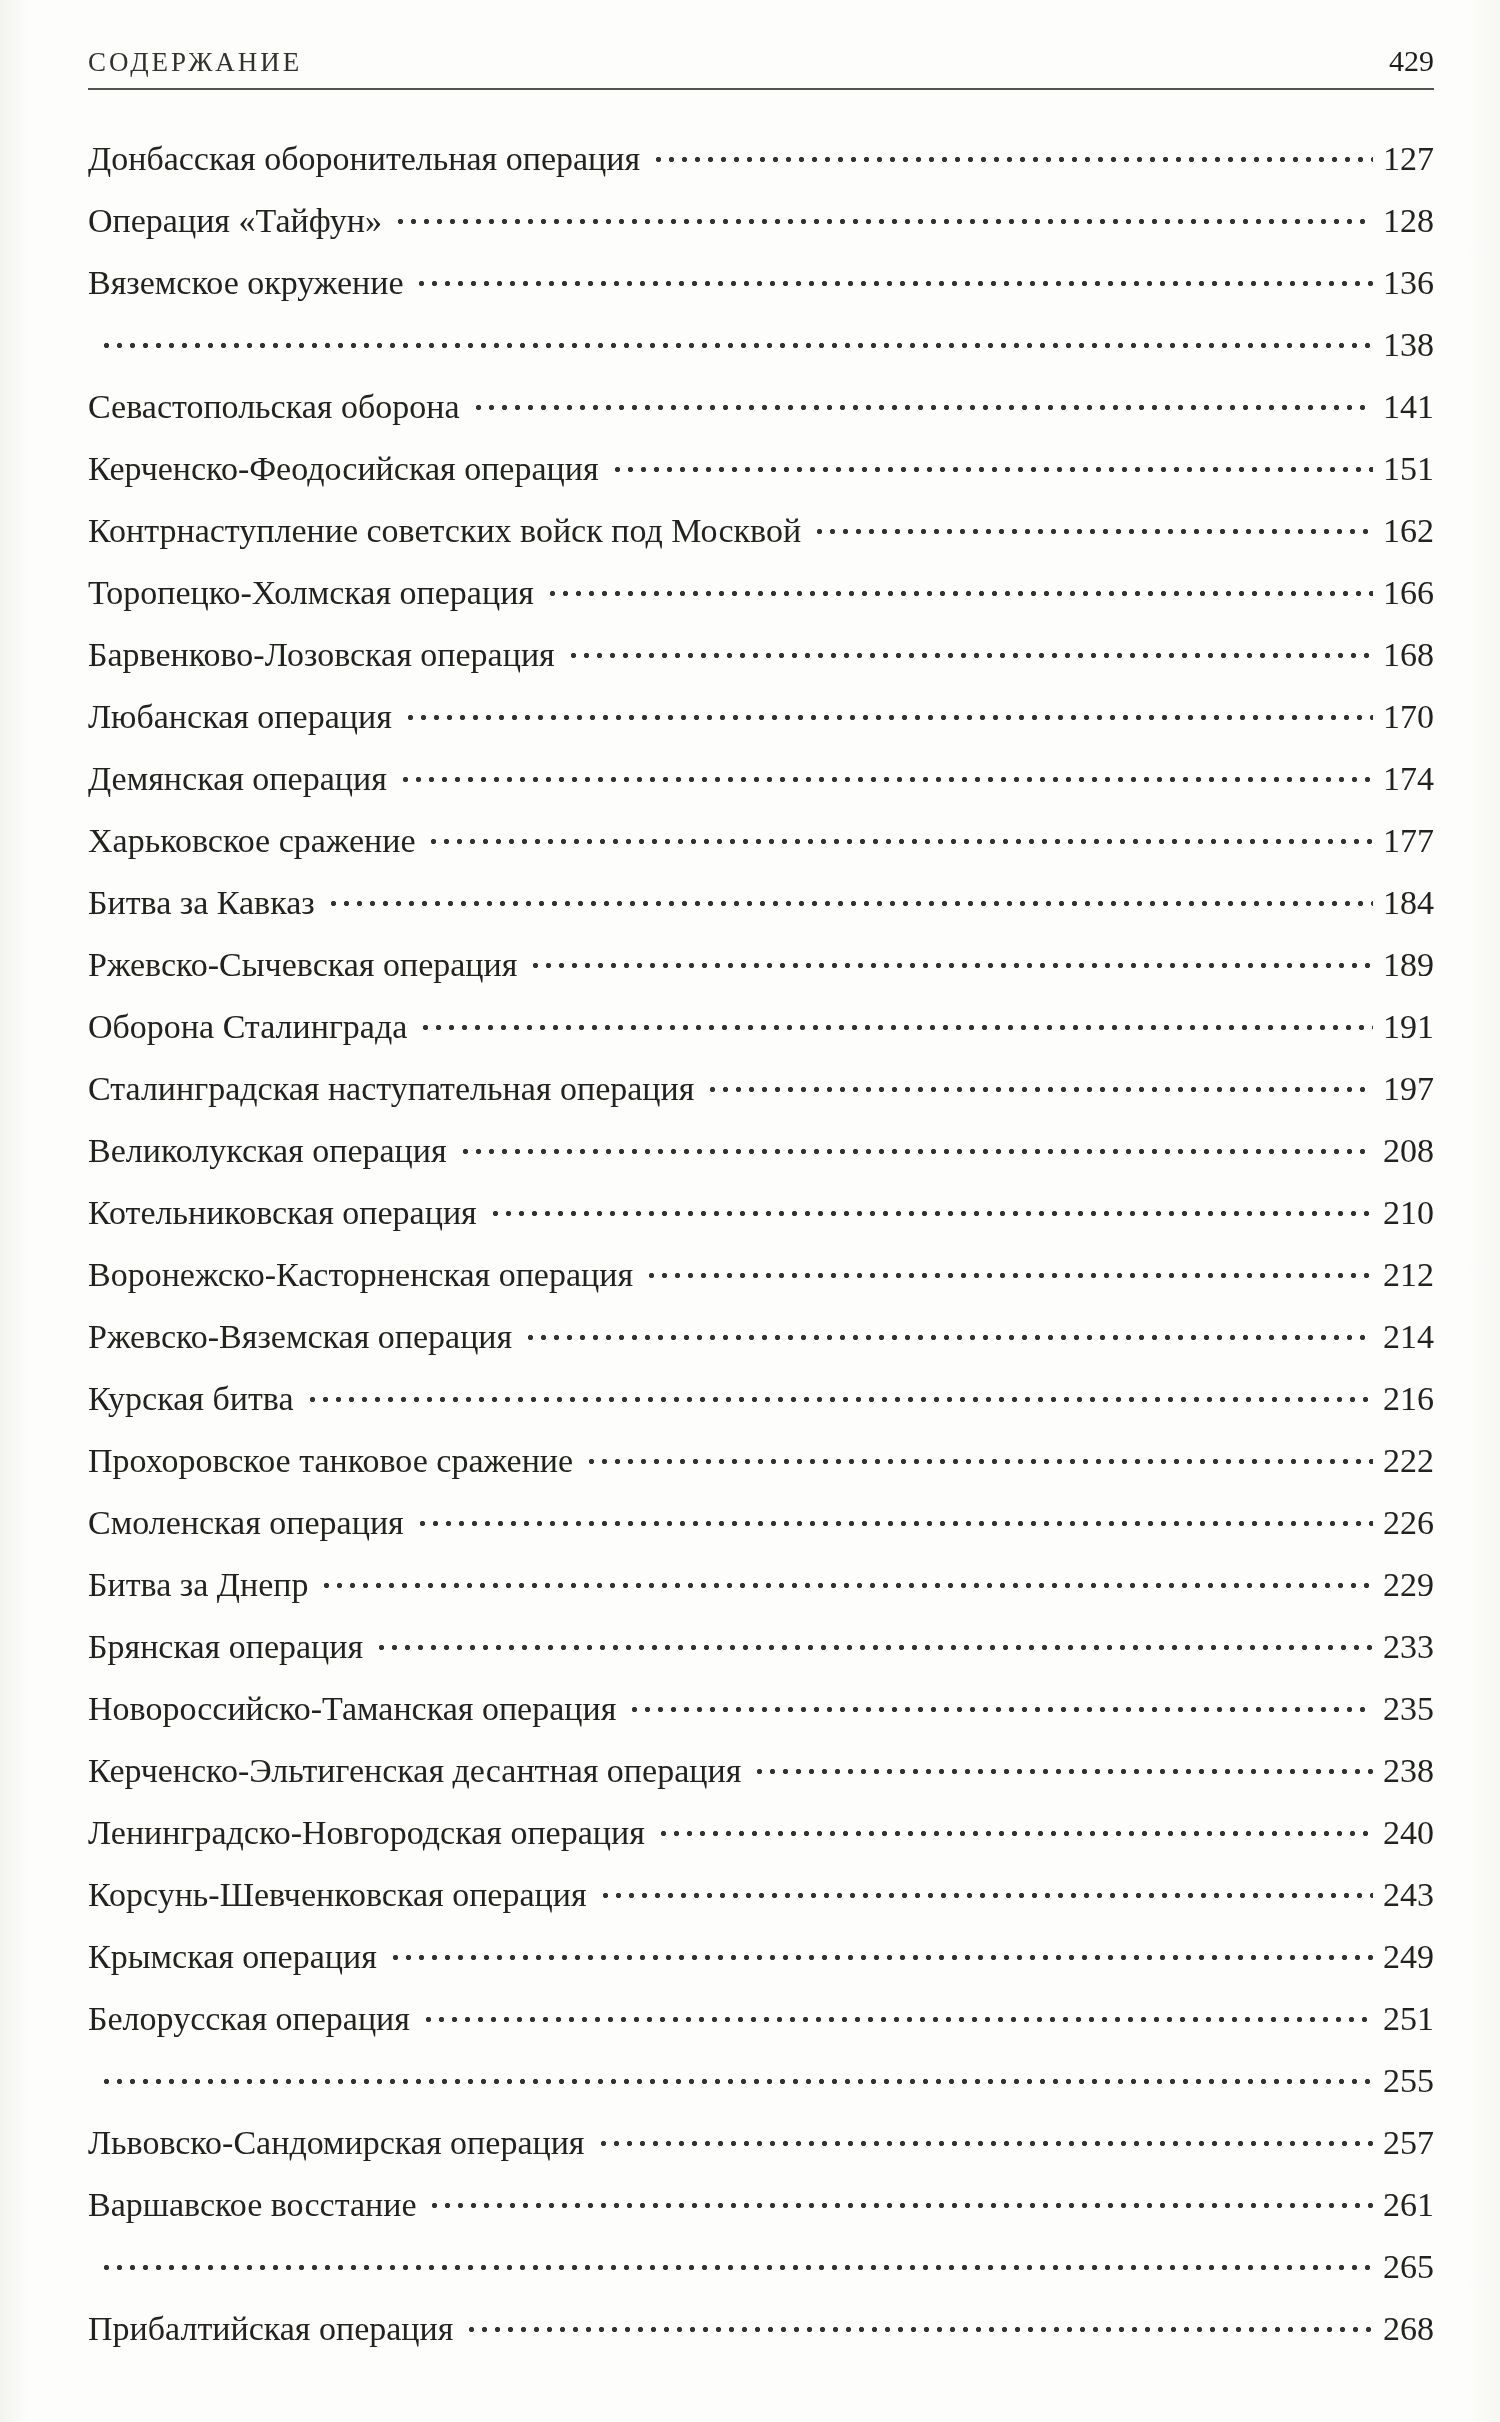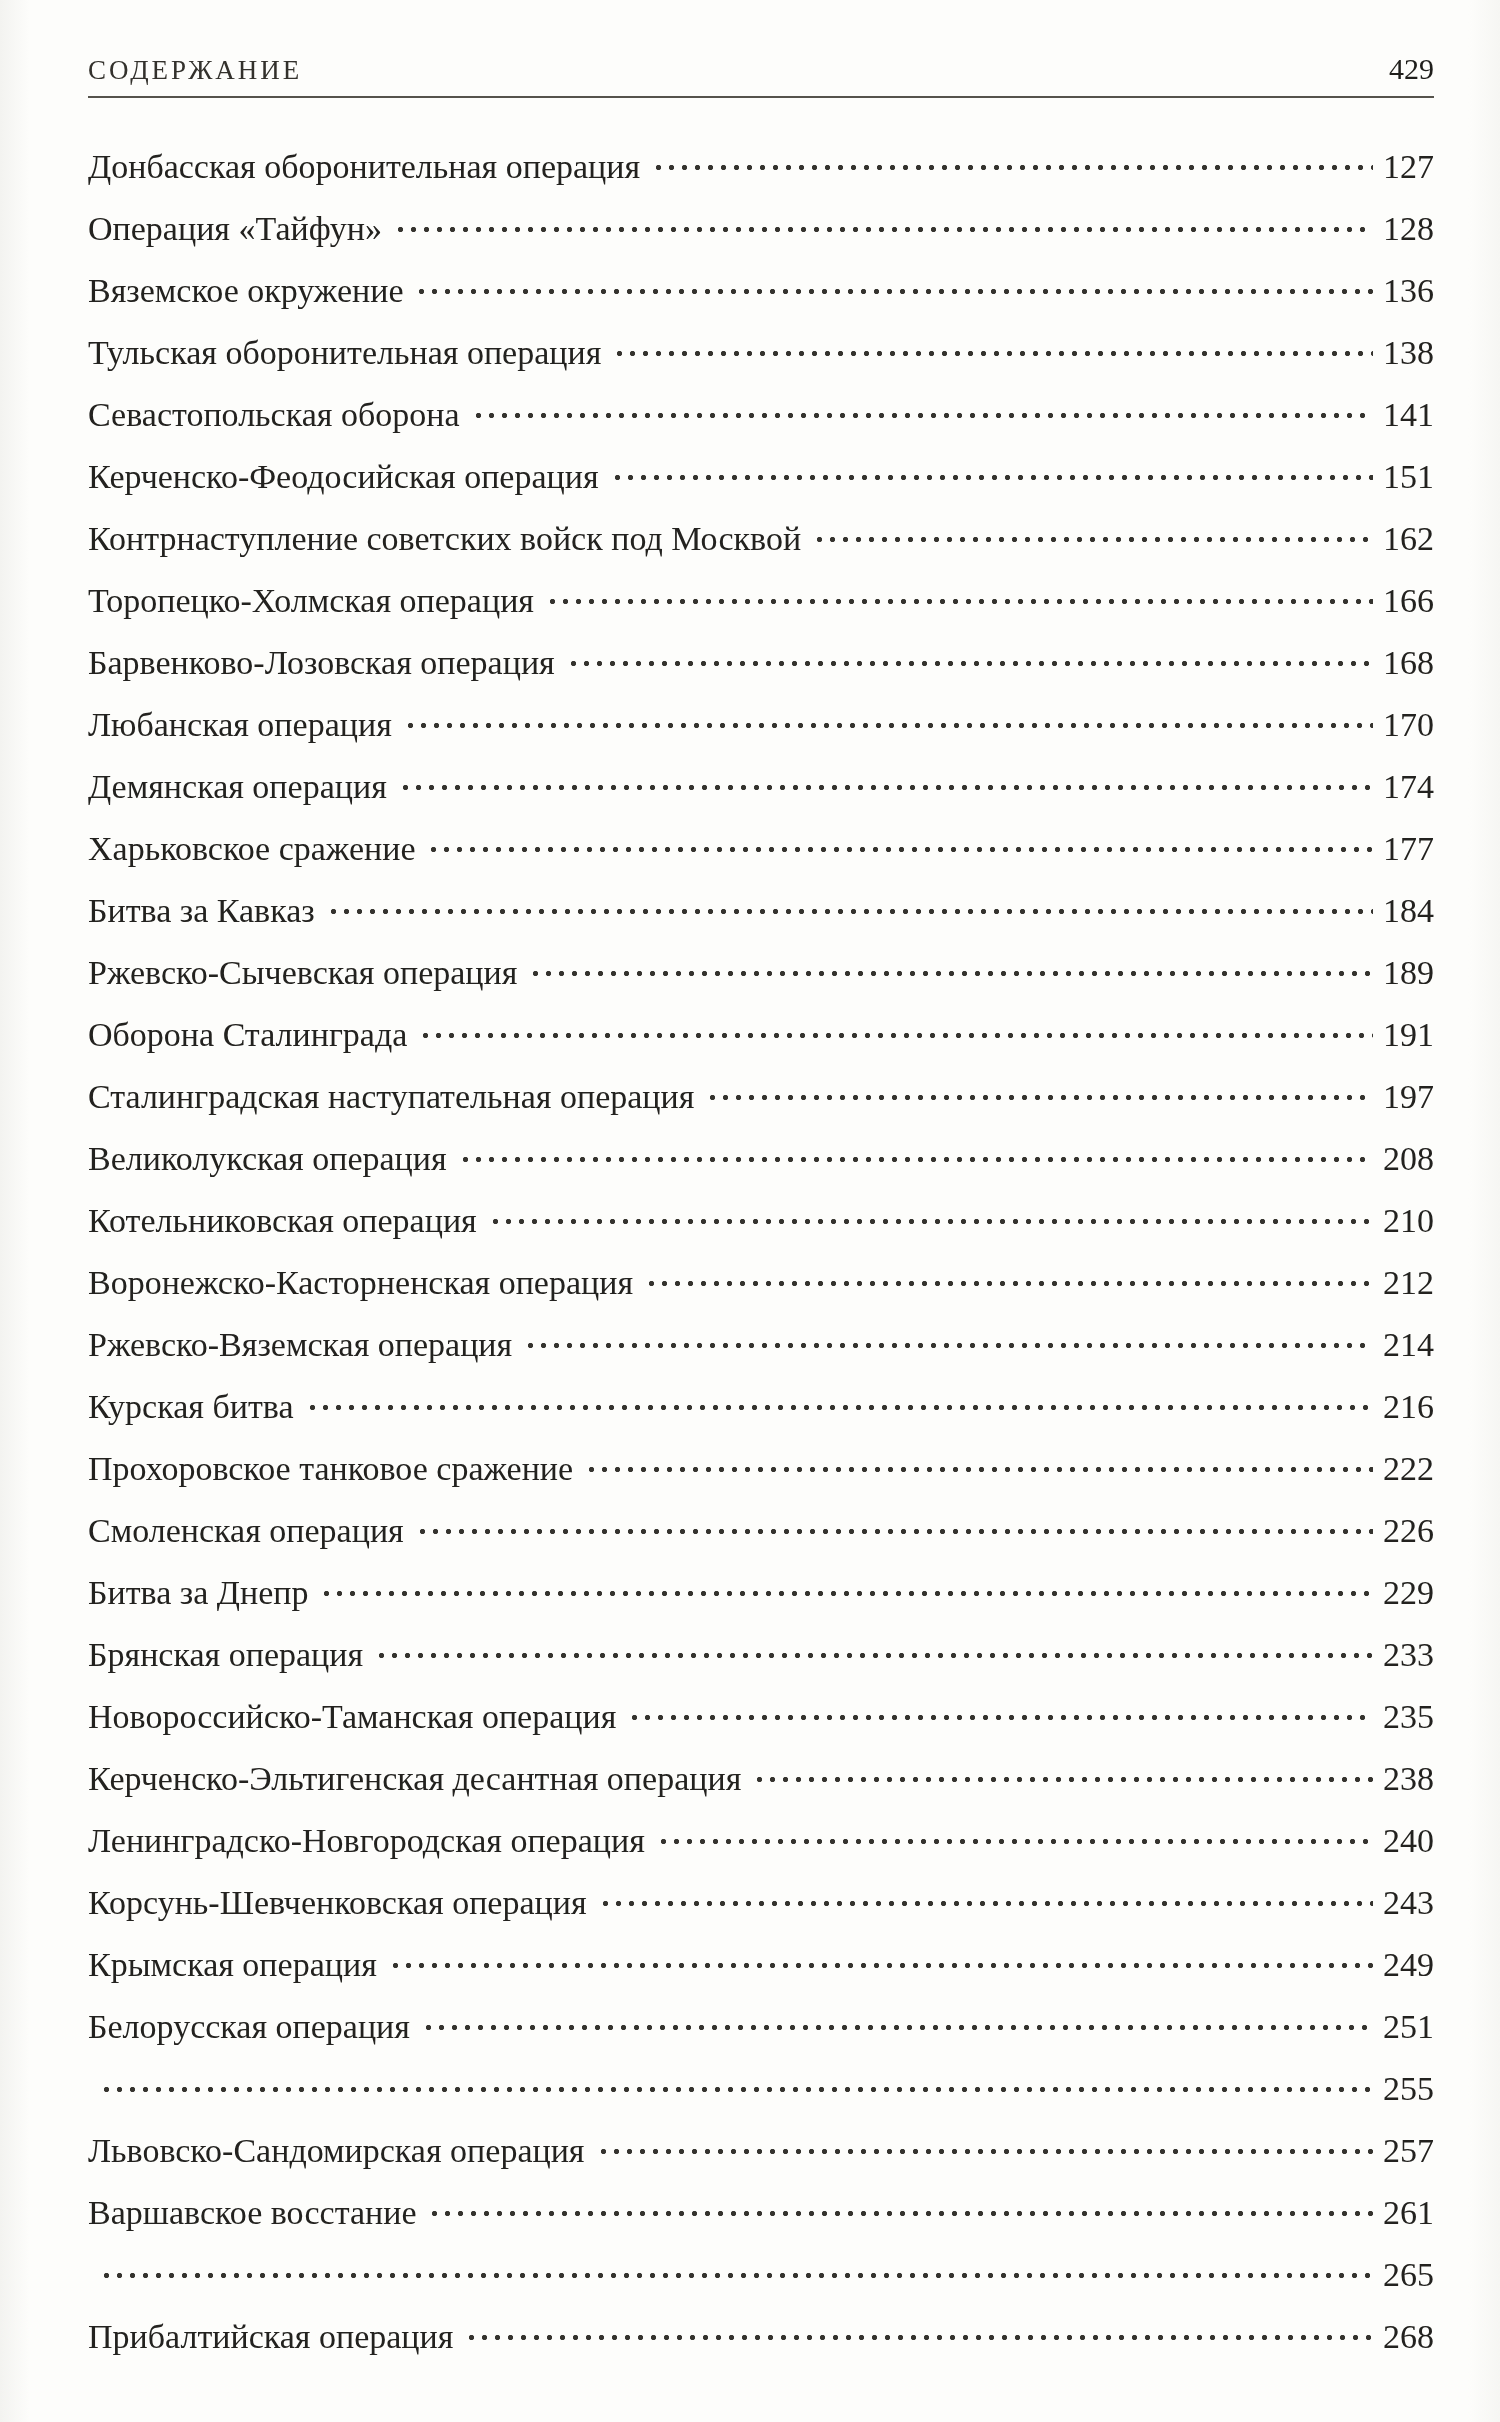--- a/index.html
+++ b/index.html
@@ -18,21 +18,20 @@
     padding: 44px 66px 36px 88px;
     color: #23221f;
     overflow: hidden;
   }
   .page-header {
     display: flex;
     justify-content: space-between;
     align-items: baseline;
     border-bottom: 2px solid #55534c;
     padding-bottom: 10px;
-    margin-top: 8px;
   }
   .contents-heading {
     font-size: 27px;
     letter-spacing: 3px;
     color: #33312c;
     font-weight: 500;
   }
   .page-number {
     font-size: 30px;
     font-weight: normal;
@@ -87,21 +86,20 @@
         <span class="toc-title">Операция «Тайфун»</span>
         <span class="dot-leader"></span>
         <span class="toc-page">128</span>
       </div>
       <div class="toc-row">
         <span class="toc-title">Вяземское окружение</span>
         <span class="dot-leader"></span>
         <span class="toc-page">136</span>
       </div>
       <div class="toc-row">
-        <span class="toc-title">Тульская оборонительная операция</span>
         <span class="dot-leader"></span>
         <span class="toc-page">138</span>
       </div>
       <div class="toc-row">
         <span class="toc-title">Севастопольская оборона</span>
         <span class="dot-leader"></span>
         <span class="toc-page">141</span>
       </div>
       <div class="toc-row">
         <span class="toc-title">Керченско-Феодосийская операция</span>

